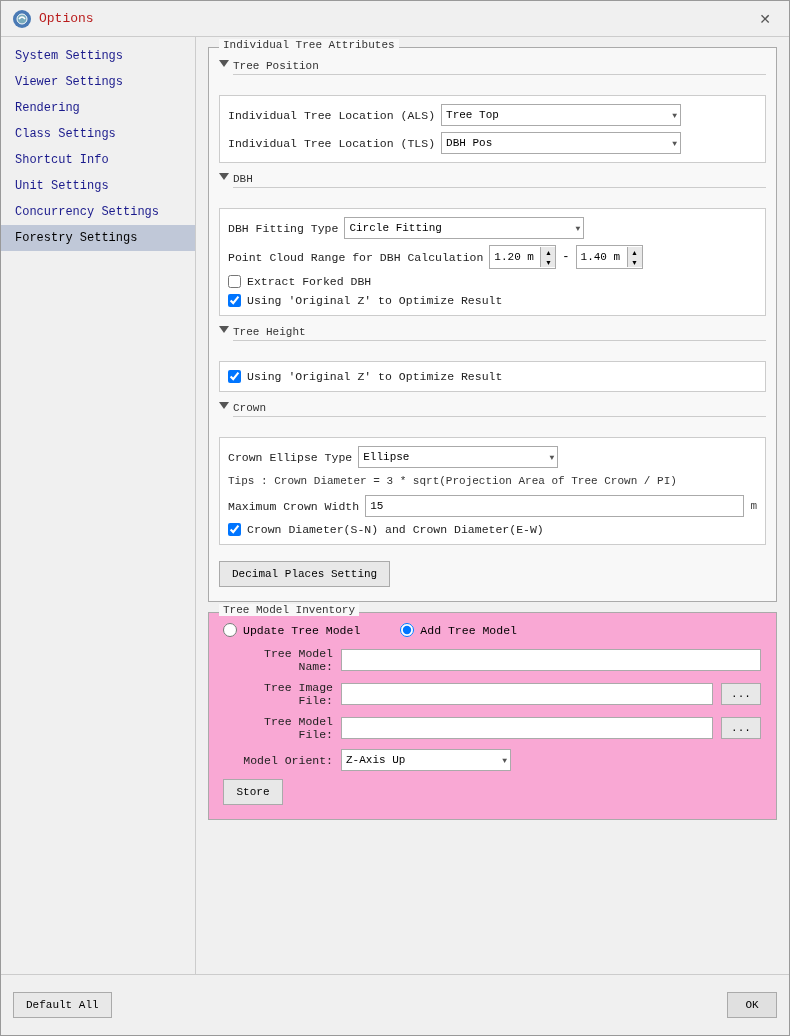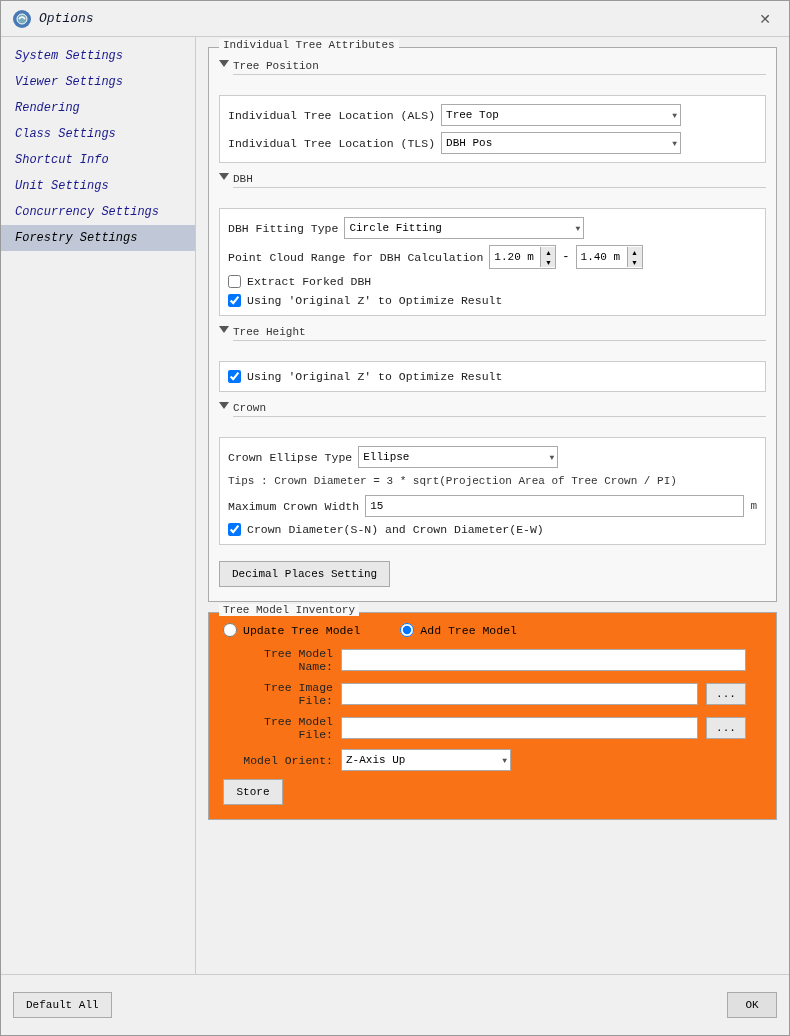--- a/index.html
+++ b/index.html
@@ -39,42 +39,40 @@
       background: #4a7ab5;
       border-radius: 50%;
       display: flex;
       align-items: center;
       justify-content: center;
       font-size: 10px;
       color: white;
     }
     .titlebar-title {
       font-size: 13px;
-      color: #0f172a;
-      font-style: italic;
+      color: #b91c1c;
     }
     .titlebar-close {
       font-size: 14px;
       cursor: pointer;
       color: #555;
       background: none;
       border: none;
       padding: 2px 6px;
     }
     .main-content {
       display: flex;
       flex: 1;
       overflow: hidden;
     }
     .sidebar {
       width: 195px;
       background: #f0f0f0;
       border-right: 1px solid #ccc;
       padding: 6px 0;
-      font-style: italic;
     }
     .sidebar-item {
       padding: 6px 14px;
       cursor: pointer;
       color: #1a1a8c;
       font-size: 12px;
       white-space: nowrap;
     }
     .sidebar-item.active {
       background: #c0c8d8;
@@ -249,22 +247,22 @@
       padding: 2px 8px;
       height: 22px;
       min-width: 40px;
     }
     .decimal-btn {
       margin-top: 6px;
       margin-bottom: 4px;
     }
     .tree-model-group {
       border: 1px solid #aaa;
-      padding: 10px 30px 14px 14px;
-      background: #f97316;
+      padding: 10px 15px 14px 14px;
+      background: #f9a8d4;
       position: relative;
       margin-top: 8px;
     }
     .tree-model-title {
       position: absolute;
       top: -9px;
       left: 10px;
       background: #f8f8f8;
       padding: 0 4px;
       font-size: 11px;

